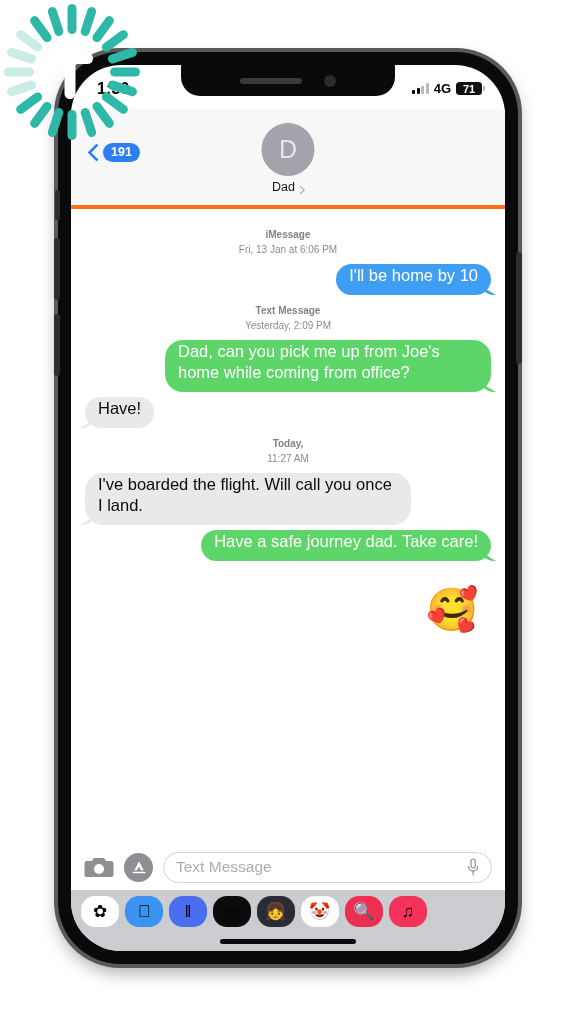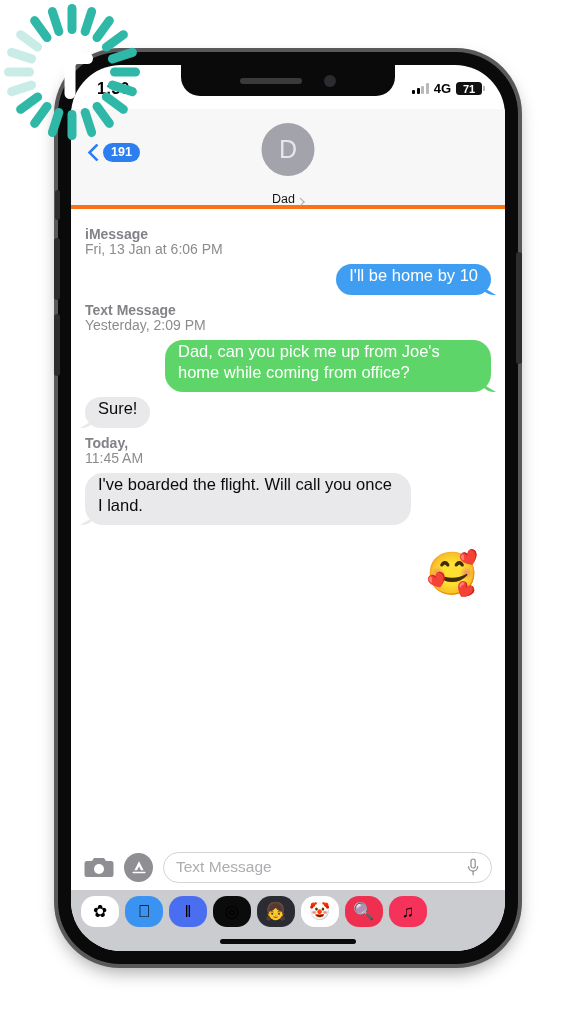--- a/index.html
+++ b/index.html
@@ -189,21 +189,21 @@
     display: flex;
     align-items: center;
     justify-content: center;
     margin: 0 auto;
   }
   #contact-row {
     display: flex;
     align-items: flex-end;
     justify-content: center;
     gap: 3px;
-    margin-top: 16px;
+    margin-top: 4px;
   }
   #contact-name { font-size: 12.5px; color: #141414; }
   #contact-chevron {
     width: 5px; height: 5px;
     border-top: 1.4px solid #a9a9ae;
     border-right: 1.4px solid #a9a9ae;
     transform: rotate(45deg);
     margin-bottom: 1px;
   }
 
@@ -212,23 +212,23 @@
     position: absolute;
     top: 140px;
     left: 0; right: 0;
     bottom: 107px;
     background: #fff;
     padding: 14px 14px 8px;
     box-sizing: border-box;
     overflow: hidden;
   }
   .timestamp {
-    text-align: left;
+    text-align: center;
     color: #8c8c90;
-    font-size: 14px;
+    font-size: 10px;
     line-height: 15px;
     margin: 8px 0 7px;
   }
   .timestamp .label { font-weight: bold; color: #828287; }
   .row { display: flex; margin-bottom: 5px; }
   .row.out { justify-content: flex-end; }
   .row.in  { justify-content: flex-start; }
   .bubble {
     position: relative;
     max-width: 300px;
@@ -420,25 +420,28 @@
     <div id="thread">
         <div class="timestamp"><span class="label">iMessage</span><br><span>Fri, 13 Jan at 6:06 PM</span></div>
         <div class="row out">
           <div class="bubble blue out">I'll be home by 10</div>
         </div>
         <div class="timestamp"><span class="label">Text Message</span><br><span>Yesterday, 2:09 PM</span></div>
         <div class="row out">
           <div class="bubble green out">Dad, can you pick me up from Joe's home while coming from office?</div>
         </div>
         <div class="row in">
-          <div class="bubble gray in">Sure!</div>
-        </div>
-        <div class="timestamp"><span class="label">Today,</span><br><span>11:45 AM</span></div>
+          <div class="bubble gray in">Have!</div>
+        </div>
+        <div class="timestamp"><span class="label">Today,</span><br><span>11:27 AM</span></div>
         <div class="row in">
           <div class="bubble gray in">I've boarded the flight. Will call you once I land.</div>
+        </div>
+        <div class="row out">
+          <div class="bubble green out">Have a safe journey dad. Take care!</div>
         </div>
         <div class="emoji-row">
           <div class="emoji-big">🥰</div>
         </div>
       </div>
 
     <div id="input-bar">
       <div id="camera-icon">
         <svg width="30" height="23" viewBox="0 0 30 23" aria-hidden="true">
           <path d="M3 5h5l2-3h10l2 3h5a2.5 2.5 0 0 1 2.5 2.5v11A2.5 2.5 0 0 1 27 21H3a2.5 2.5 0 0 1-2.5-2.5v-11A2.5 2.5 0 0 1 3 5z" fill="#8e8e93"></path>

